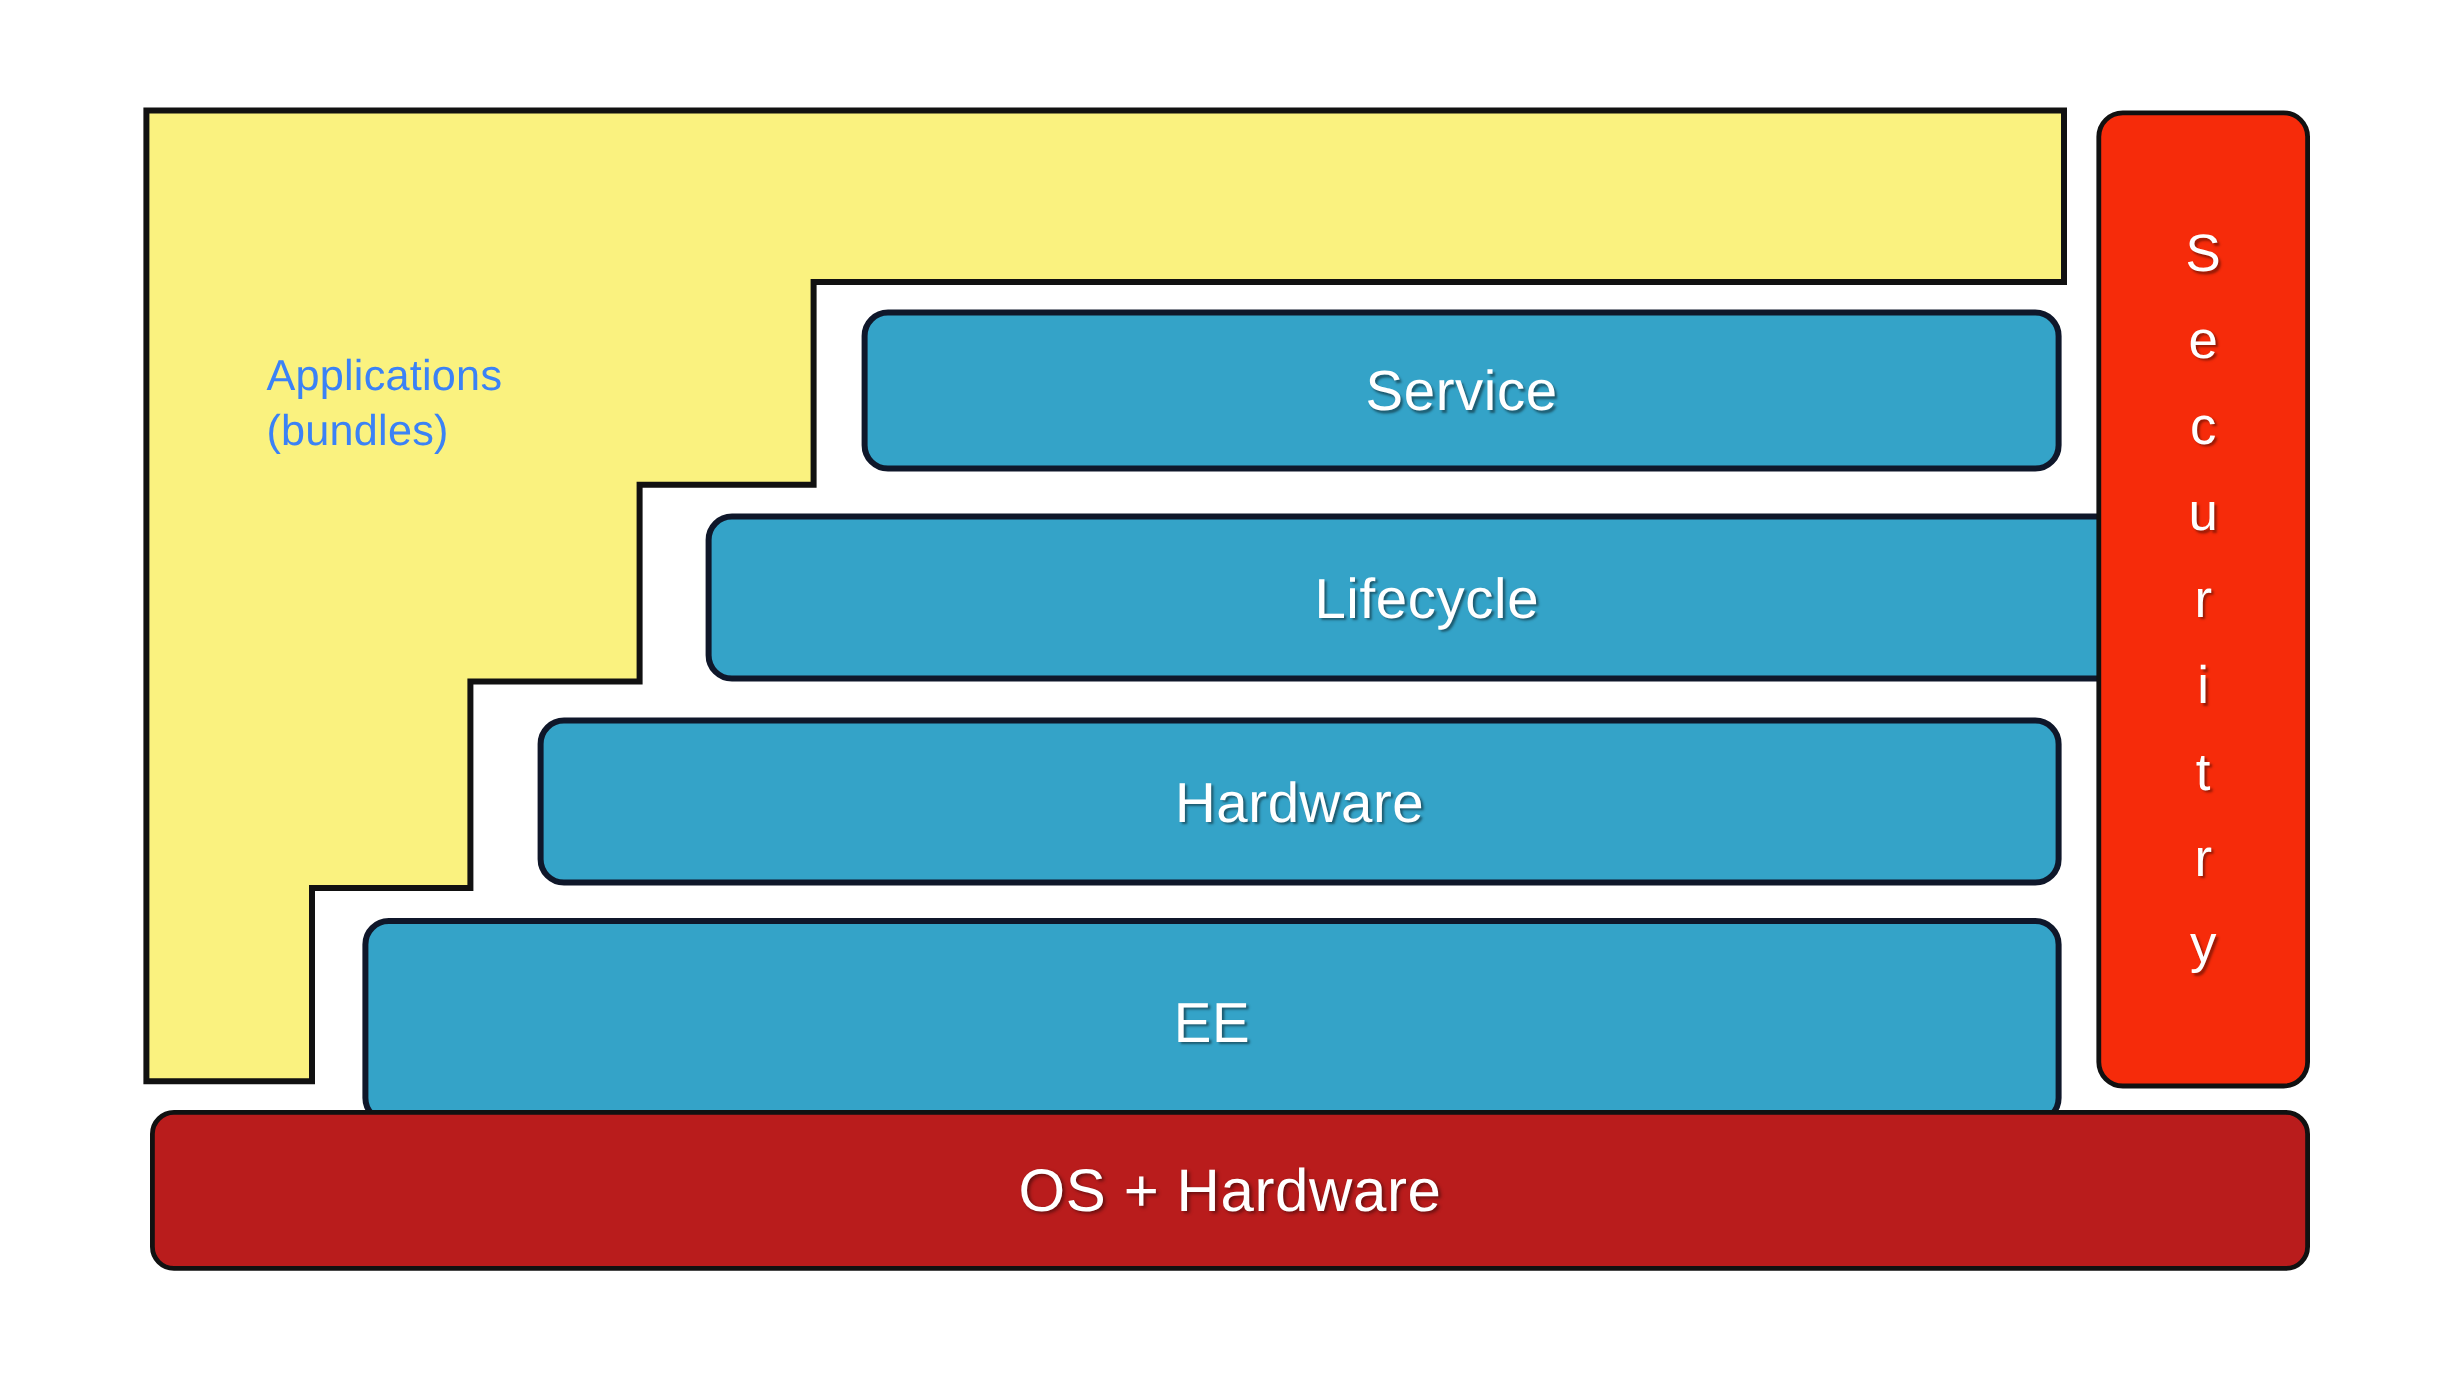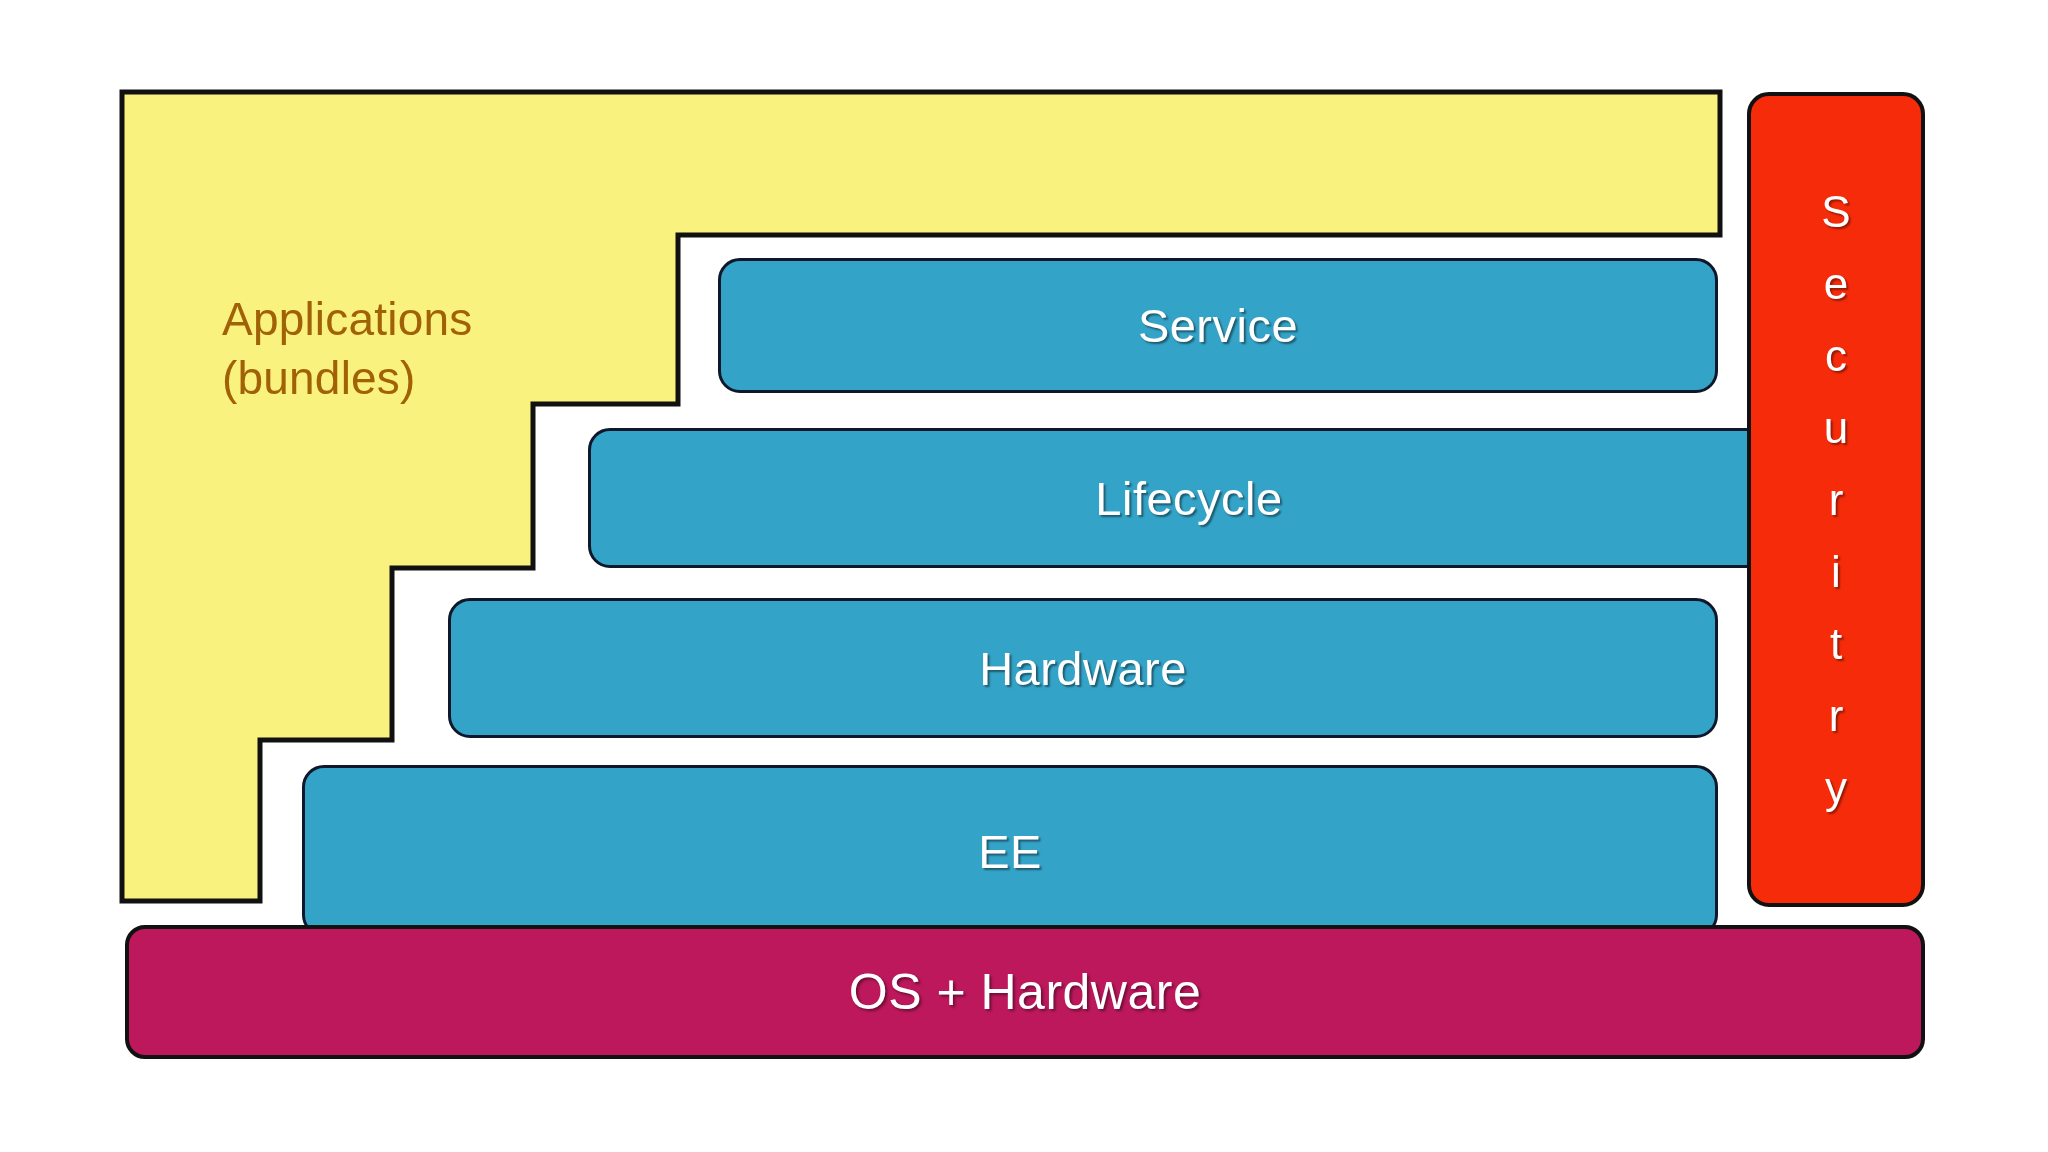--- a/index.html
+++ b/index.html
@@ -26,33 +26,33 @@
   }
   #applications-layer svg {
     display: block;
   }
 
   .app-label {
     position: absolute;
     left: 222px;
     top: 290px;
     width: 420px;
-    color: #a16207;
-    font-size: 46px;
+    color: #3b82f6;
+    font-size: 36px;
     line-height: 1.28;
     font-family: "Liberation Sans", sans-serif;
     white-space: pre-line;
     letter-spacing: 0.2px;
   }
 
   
   .layer-bar {
     position: absolute;
     background: #34a3c8;
-    border: 3px solid #0f172a;
+    border: 5px solid #0f172a;
     border-radius: 22px;
     box-sizing: border-box;
     display: flex;
     align-items: center;
     justify-content: center;
   }
   .layer-bar .layer-bar-label {
     color: #ffffff;
     font-size: 47px;
     font-family: "Liberation Sans", sans-serif;
@@ -96,21 +96,21 @@
     text-shadow: 2px 2px 2px rgba(0,0,0,0.4);
   }
 
   
   #os-hardware-bar {
     position: absolute;
     left: 125px;
     top: 925px;
     width: 1800px;
     height: 134px;
-    background: #be185d;
+    background: #b91c1c;
     border: 4px solid #111111;
     border-radius: 20px;
     box-sizing: border-box;
     display: flex;
     align-items: center;
     justify-content: center;
   }
   #os-hardware-bar .os-label {
     color: #ffffff;
     font-size: 50px;

